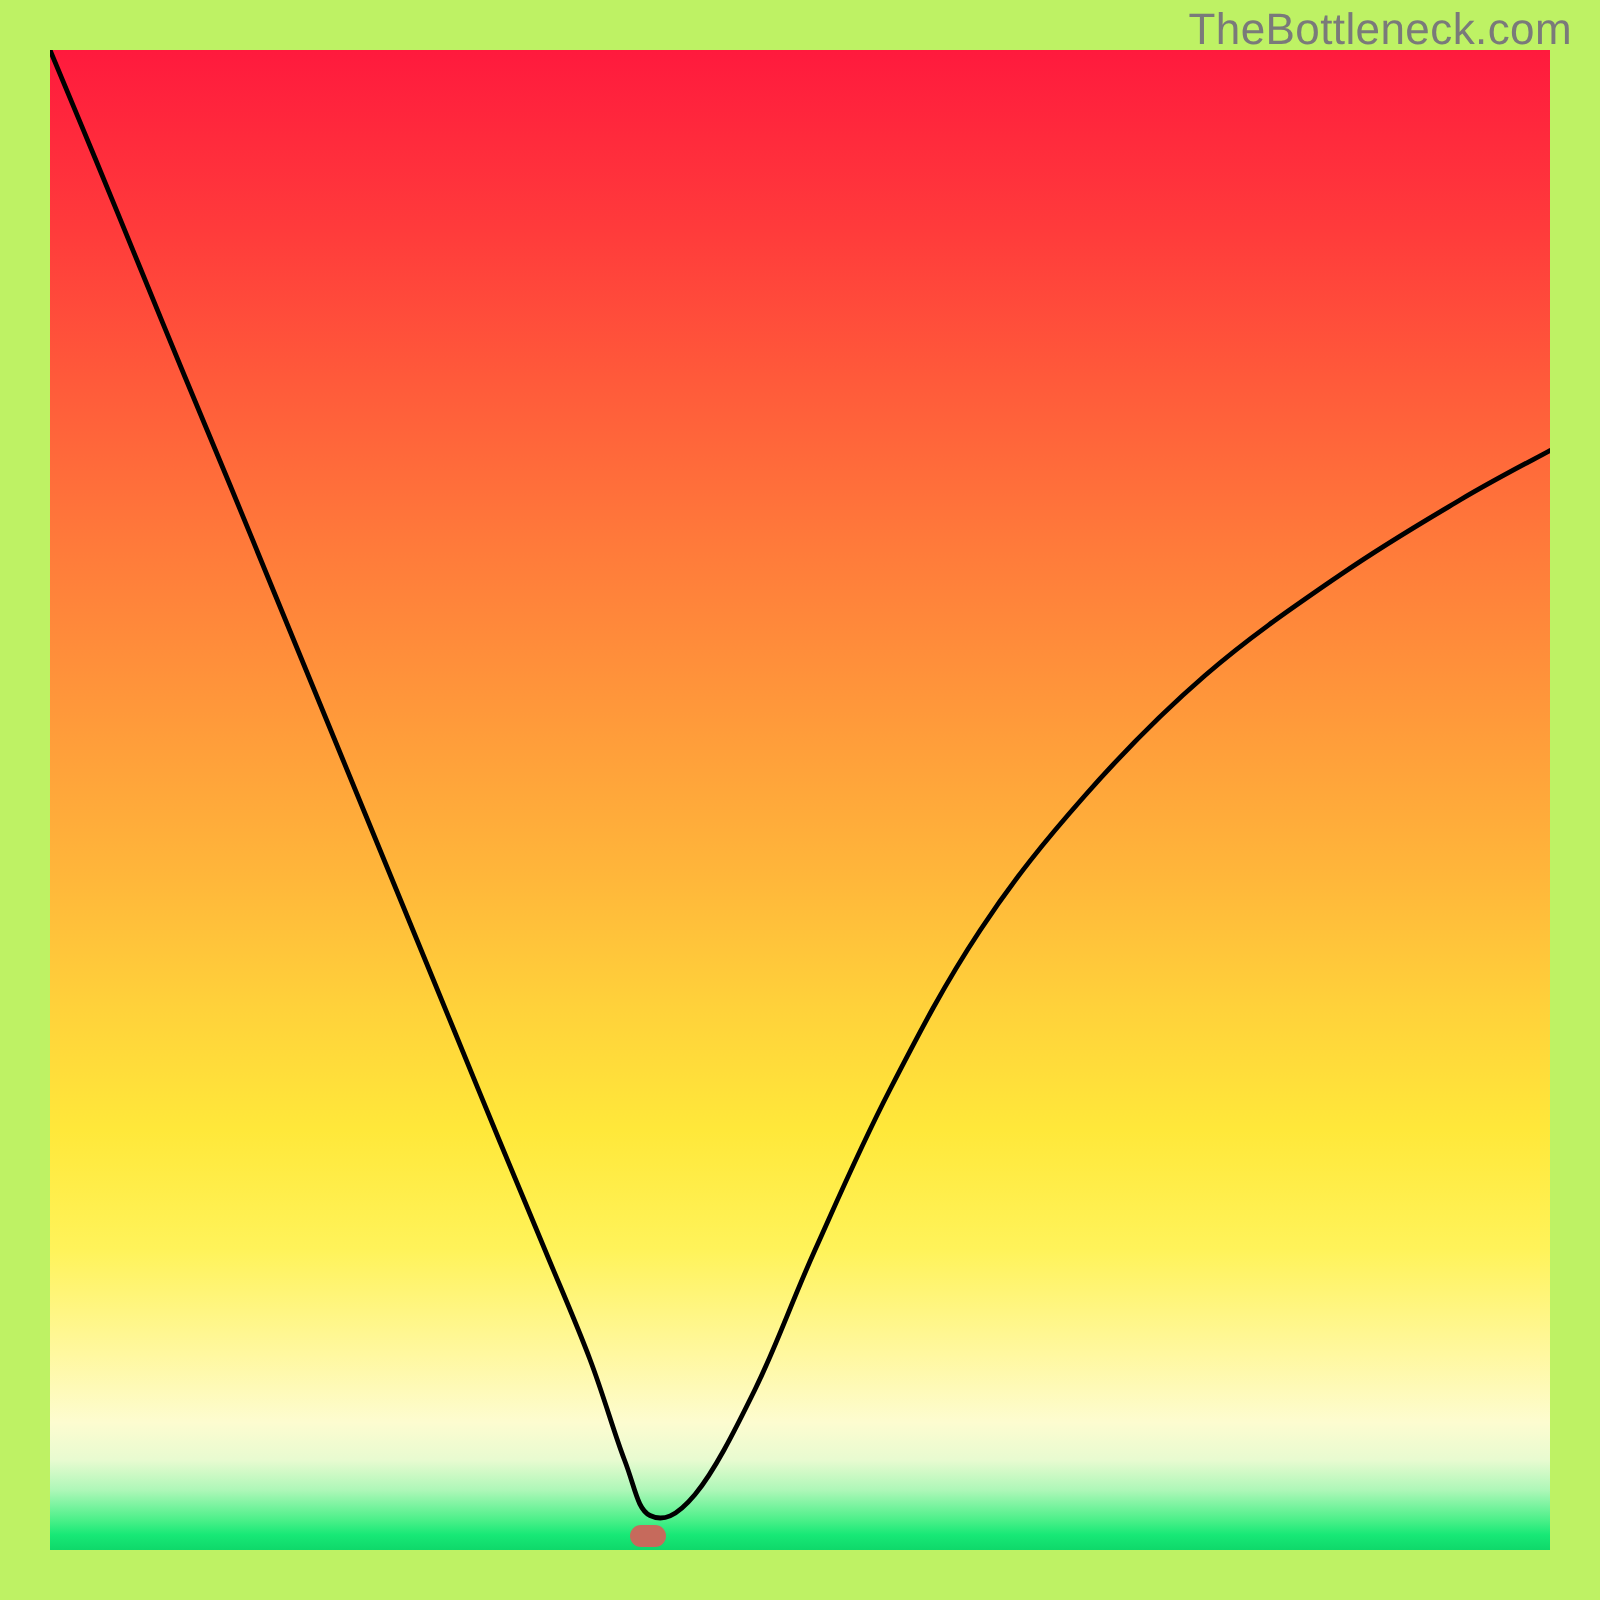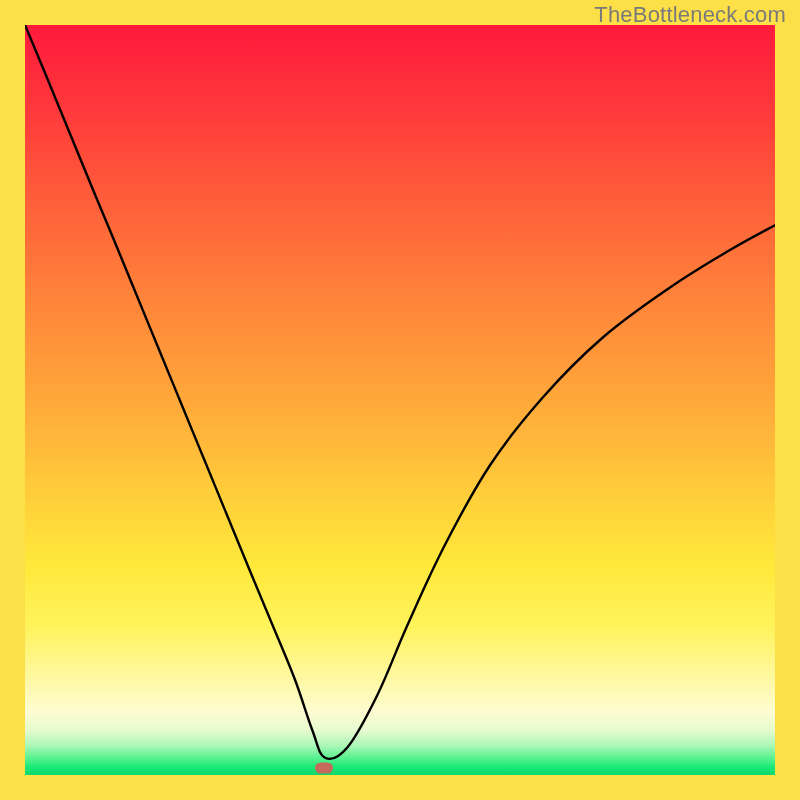--- a/index.html
+++ b/index.html
@@ -8,21 +8,21 @@
     width: 800px;
     height: 800px;
     background: #000;
     font-family: Arial, Helvetica, sans-serif;
     overflow: hidden;
   }
   .frame {
     position: relative;
     width: 800px;
     height: 800px;
-    background: #fde047;
+    background: #bef264;
   }
   .watermark {
     position: absolute;
     top: 2px;
     right: 14px;
     color: #7a7a7a;
     font-size: 22px;
     font-weight: 500;
     letter-spacing: 0.2px;
     z-index: 20;

